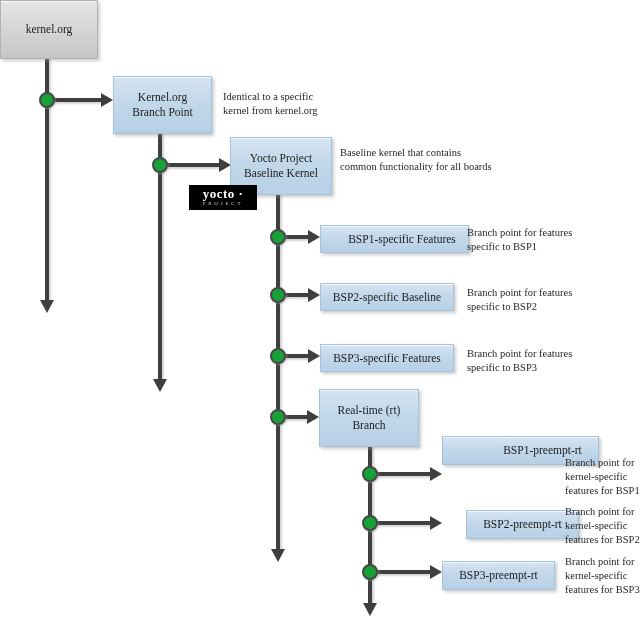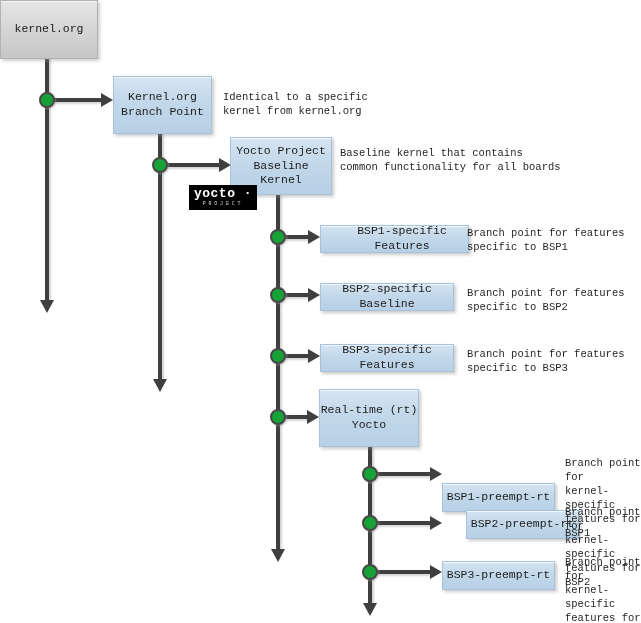--- a/index.html
+++ b/index.html
@@ -1,18 +1,18 @@
 <!DOCTYPE html>
 <html><head>
 <meta charset="utf-8">
 <style>
   html,body { margin:0; padding:0; background:#ffffff; }
   .canvas {
     position:relative; width:641px; height:623px; background:#ffffff;
-    font-family:Liberation Mono, monospace; overflow:hidden;
+    font-family:Liberation Serif, serif; overflow:hidden;
   }
   .box {
     position:absolute; display:flex; align-items:center; justify-content:center;
     text-align:center; font-size:11.5px; color:#1c1c1c; line-height:1.3;
     white-space:pre-line;
   }
   .box.blue {
     background:linear-gradient(180deg,#d6e4f2 0%,#c2d8ea 45%,#b7d0e6 100%);
     border:1px solid #a6c3db;
     box-shadow:2px 2px 3px rgba(140,140,140,0.45), inset 0 1px 0 rgba(255,255,255,0.65);
@@ -51,21 +51,21 @@
   .logo .sub  { font-size:5px; line-height:6px; letter-spacing:2.8px; color:#d8d8d8; }
 
   
   #box-kernel-org     { left:0px;   top:0px;   width:96px;  height:57px; }
   #box-branch-point   { left:113px; top:76px;  width:97px;  height:56px; }
   #box-yocto-baseline { left:230px; top:137px; width:100px; height:56px; }
   #box-bsp1           { left:320px; top:225px; width:132px; height:26px;padding-left:15px; }
   #box-bsp2           { left:320px; top:283px; width:132px; height:26px; }
   #box-bsp3           { left:320px; top:344px; width:132px; height:26px; }
   #box-rt             { left:319px; top:389px; width:98px;  height:56px; }
-  #box-p1             { left:442px; top:483px; width:111px; height:27px; }
+  #box-p1             { left:442px; top:436px; width:111px; height:27px;padding-left:44px; }
   #box-p2             { left:466px; top:510px; width:111px; height:27px; }
   #box-p3             { left:442px; top:561px; width:111px; height:27px; }
 
   
   #vline-1 { left:45px;  top:57px;  height:244px; }
   #arrow-d1{ left:40px;  top:300px; }
   #vline-2 { left:158px; top:132px; height:248px; }
   #arrow-d2{ left:153px; top:379px; }
   #vline-3 { left:276px; top:193px; height:357px; }
   #arrow-d3{ left:271px; top:549px; }
@@ -150,21 +150,21 @@
 
   <div class="box gray" id="box-kernel-org">kernel.org</div>
   <div class="box blue" id="box-branch-point">Kernel.org
 Branch Point</div>
   <div class="box blue" id="box-yocto-baseline">Yocto Project
 Baseline Kernel</div>
   <div class="box blue" id="box-bsp1">BSP1-specific Features</div>
   <div class="box blue" id="box-bsp2">BSP2-specific Baseline</div>
   <div class="box blue" id="box-bsp3">BSP3-specific Features</div>
   <div class="box blue" id="box-rt">Real-time (rt)
-Yocto</div>
+Branch</div>
   <div class="box blue" id="box-p1">BSP1-preempt-rt</div>
   <div class="box blue" id="box-p2">BSP2-preempt-rt</div>
   <div class="box blue" id="box-p3">BSP3-preempt-rt</div>
 
   <div class="logo">
     <div class="main">yocto ·</div>
     <div class="sub">PROJECT</div>
   </div>
 
   <div class="note" id="note-2">Baseline kernel that contains

